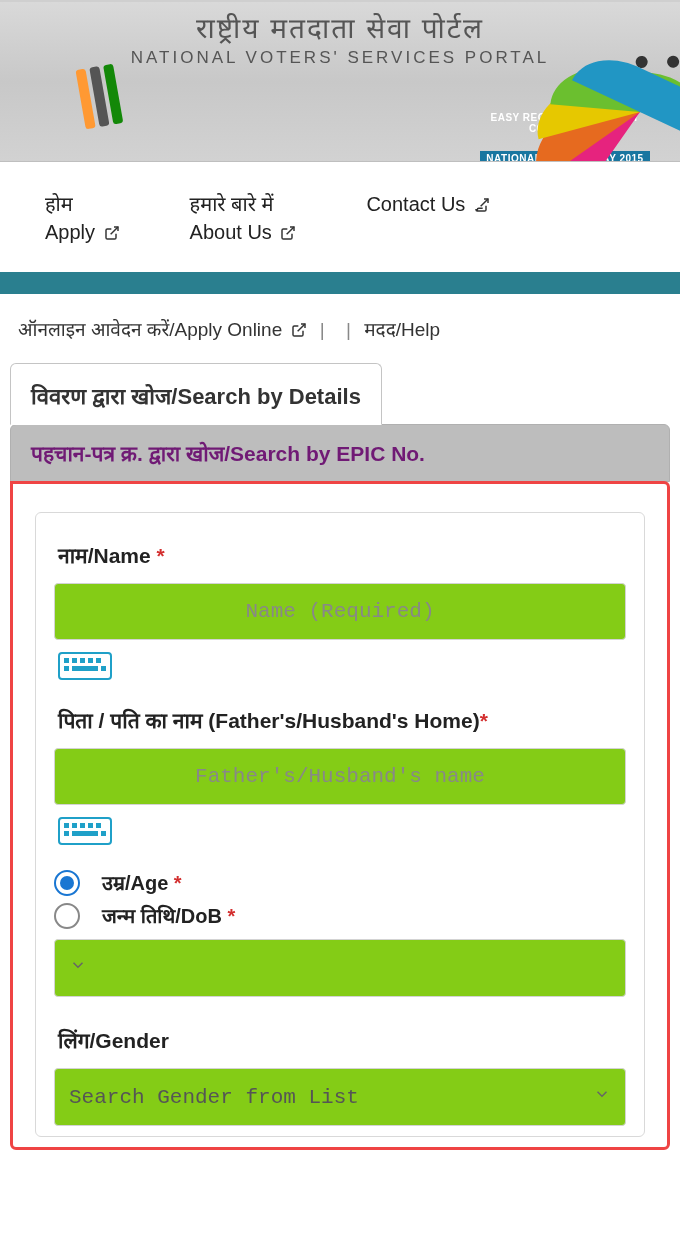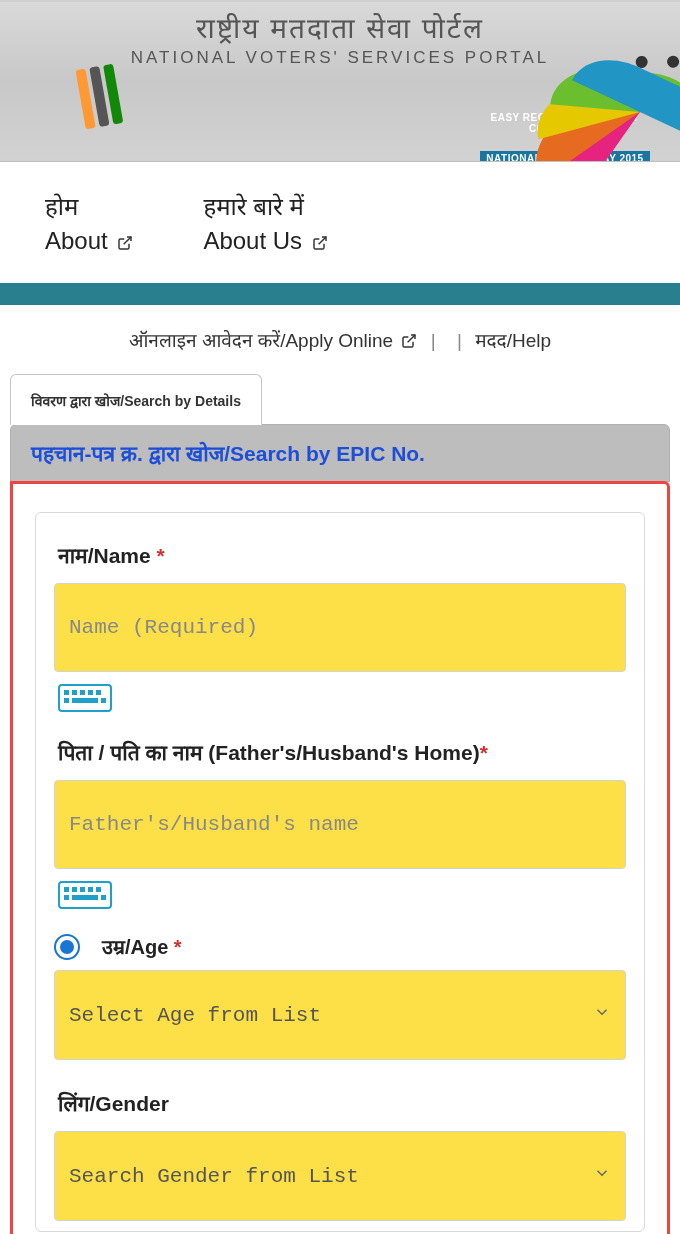--- a/index.html
+++ b/index.html
@@ -56,55 +56,55 @@
   .ribbon .head { position:absolute; right:-6px; top:-6px; width:12px; height:12px; background:#333; border-radius:50%;}
   .slogan1 { color:#fff; font-size:10px; font-weight:bold; letter-spacing:0.5px;}
   .slogan2 { color:#d0d0d0; font-size:9px; margin-top:1px;}
   .nvd-bar { background:#1976a0; color:#fff; font-size:10px; padding:2px 6px; margin-top:3px; letter-spacing:0.5px; font-weight:bold;}
   
   nav.main-nav {
     display: flex;
     padding: 28px 45px 24px 45px;
     gap: 70px;
   }
-  .nav-item { font-size: 24px; color:#222; line-height:1.4; cursor:pointer;}
+  .nav-item { font-size: 20px; color:#222; line-height:1.4; cursor:pointer;}
   .nav-item .hi { display:block; }
   .nav-item .en { display:block; }
   .ext-icon { display:inline-block; vertical-align:-2px; margin-left:3px;}
   .teal-bar { height: 22px; background:#2a7f8f; }
   
   .sec-links {
-    text-align: center;
+    text-align: left;
     padding: 22px 18px 20px 18px;
     font-size: 19px;
     color:#333;
   }
   .sec-links .sep { margin: 0 8px; color:#888;}
   .sec-links span { cursor:pointer; }
   
   .tabs-wrap { padding: 0 10px; }
   .tab {
     display:inline-block;
     padding: 16px 20px 14px 20px;
-    font-size: 14px;
+    font-size: 22px;
     font-weight: bold;
     color:#333;
   }
   .tab.active {
     border:1px solid #c4c4c4;
     border-bottom:1px solid #fff;
     border-radius: 6px 6px 0 0;
     background:#fff;
     position:relative;
     z-index:2;
   }
   .tab.inactive {
     display:block;
     background:#bdbdbd;
-    color:#1d4ed8;
+    color:#701a75;
     font-weight:bold;
     border:1px solid #b0b0b0;
     border-radius: 6px 6px 0 0;
     margin-top:-1px;
     padding: 14px 20px;
     font-size:21px;
     cursor:pointer;
   }
   .panel {
     border:3px solid #ef4444;
@@ -122,25 +122,26 @@
   .field-label {
     font-weight:bold;
     font-size:21px;
     margin: 6px 0 14px 4px;
   }
   .req { color:#d32f2f; }
   .text-input, .select-box {
     width: 100%;
     font-family: 'Courier New', monospace;
     font-size: 21px;
-    padding: 32px 14px;
+    padding: 16px 14px;
     border:1px solid #d3d3d3;
     border-radius:4px;
     color:#555;
-    background:#fde047;
+    background:#84cc16;
+    text-align:center;
   }
   .text-input::placeholder { color:#888; }
   .kbd-icon {
     display:inline-block;
     margin: 12px 0 16px 4px;
     cursor:pointer;
   }
   .kbd-svg { display:block; }
   .radio-row {
     display:flex;
@@ -205,21 +206,21 @@
     <div class="slogan1">EASY REGISTRATION, EASY CORRECTION</div>
     <div class="slogan2">सहज पंजीकरण, सहज संशोधन</div>
     <div class="nvd-bar">NATIONAL VOTERS' DAY 2015</div>
   </div>
 </header>
 
 <nav class="main-nav">
   <div class="nav-item">
     <span class="hi">होम</span>
     <span class="en">
-      <span>About</span>
+      <span>Apply</span>
       <span class="ext-icon">
         <svg width="16" height="16" viewBox="0 0 24 24" fill="none" stroke="#333" stroke-width="2.2">
             <path d="M18 13v6a2 2 0 0 1-2 2H5a2 2 0 0 1-2-2V8a2 2 0 0 1 2-2h6"></path>
             <path d="M15 3h6v6"></path>
             <path d="M10 14L21 3"></path>
           </svg>
       </span>
     </span>
   </div>
   <div class="nav-item">
@@ -229,20 +230,30 @@
       <span class="ext-icon">
         <svg width="16" height="16" viewBox="0 0 24 24" fill="none" stroke="#333" stroke-width="2.2">
             <path d="M18 13v6a2 2 0 0 1-2 2H5a2 2 0 0 1-2-2V8a2 2 0 0 1 2-2h6"></path>
             <path d="M15 3h6v6"></path>
             <path d="M10 14L21 3"></path>
           </svg>
       </span>
     </span>
   </div>
   <div class="nav-item">
+    <span class="en">
+      <span>Contact Us</span>
+      <span class="ext-icon">
+        <svg width="16" height="16" viewBox="0 0 24 24" fill="none" stroke="#333" stroke-width="2.2">
+            <path d="M18 13v6a2 2 0 0 1-2 2H5a2 2 0 0 1-2-2H5a2 2 0 0 1 2-2h6"></path>
+            <path d="M15 3h6v6"></path>
+            <path d="M10 14L21 3"></path>
+          </svg>
+      </span>
+    </span>
   </div>
 </nav>
 
 <div class="teal-bar"></div>
 
 <div class="sec-links">
   <span>
     <span>ऑनलाइन आवेदन करें/Apply Online</span>
     <span class="ext-icon">
       <svg width="16" height="16" viewBox="0 0 24 24" fill="none" stroke="#333" stroke-width="2.2">
@@ -302,23 +313,26 @@
         </svg>
       </div>
 
       
       <div class="radio-row">
         <div class="radio-outer">
             <div class="radio-inner"></div>
           </div>
         <div class="radio-label"><span>उम्र/Age</span> <span class="req">*</span></div>
       </div>
+      <div class="radio-row">
+        <div class="radio-outer unsel"></div>
+        <div class="radio-label"><span>जन्म तिथि/DoB</span> <span class="req">*</span></div>
+      </div>
 
       <div class="select-box">
-        <span>Select Age from List</span>
         <span class="chevron">
           <svg width="18" height="18" viewBox="0 0 24 24" fill="none" stroke="#666" stroke-width="2">
               <polyline points="6 9 12 15 18 9"></polyline>
             </svg>
         </span>
       </div>
 
       
       <div class="field-label" style="margin-top:29px">लिंग/Gender</div>
       <div class="select-box">

